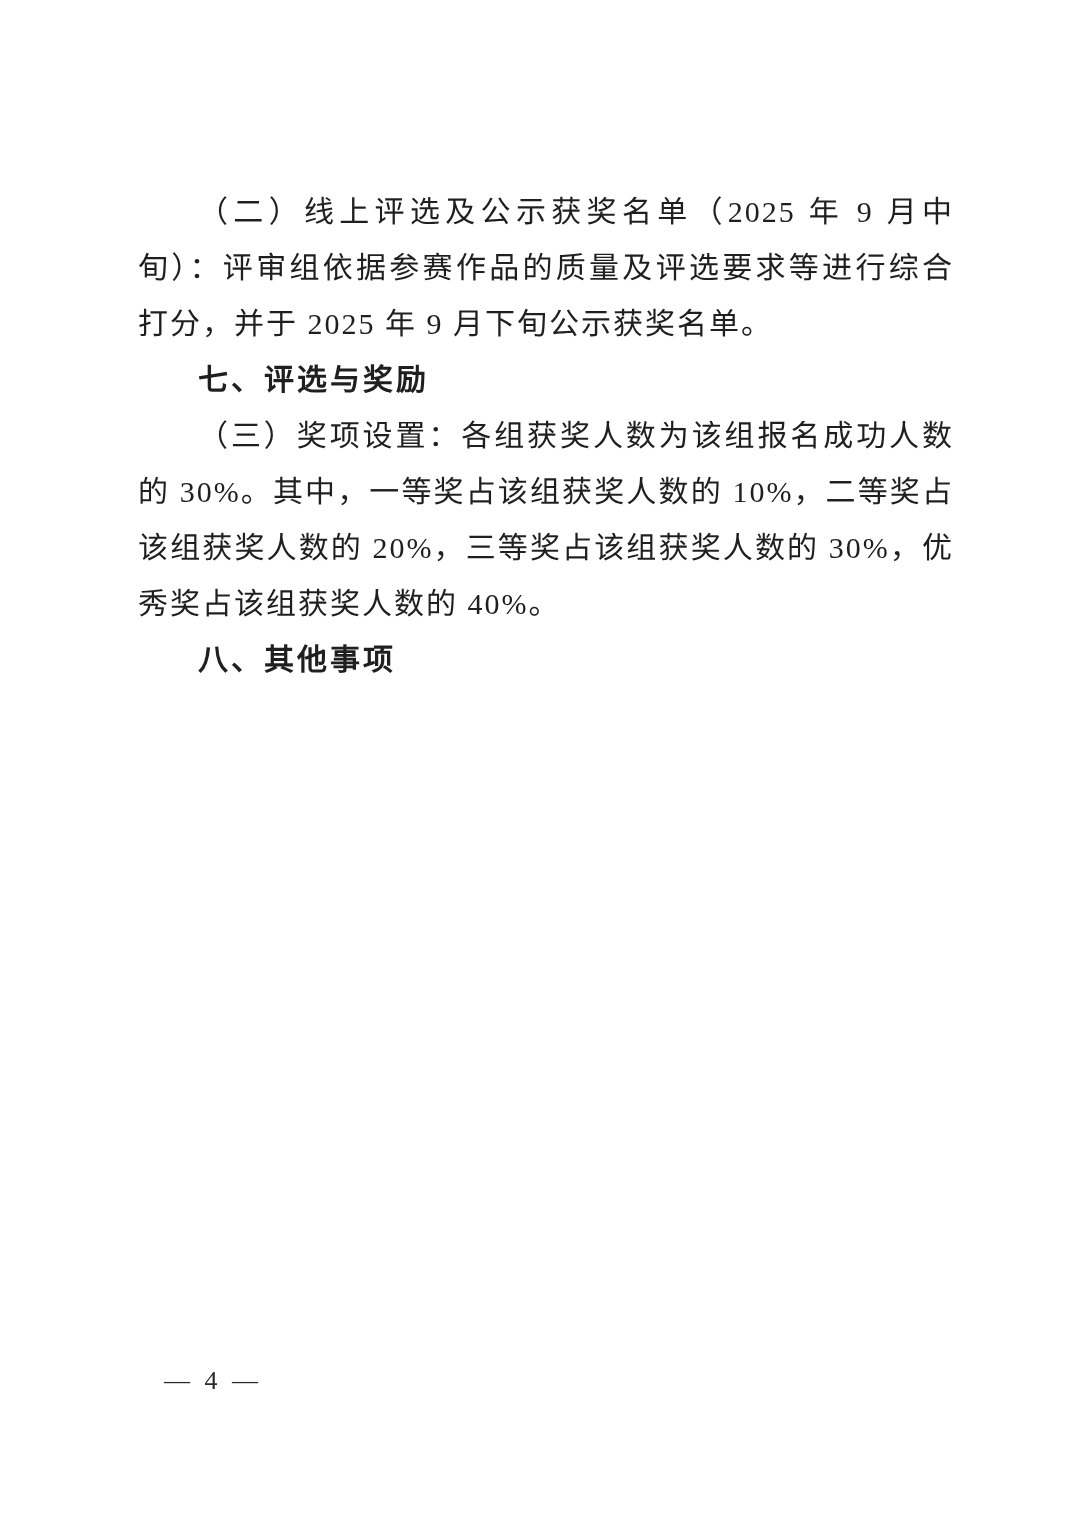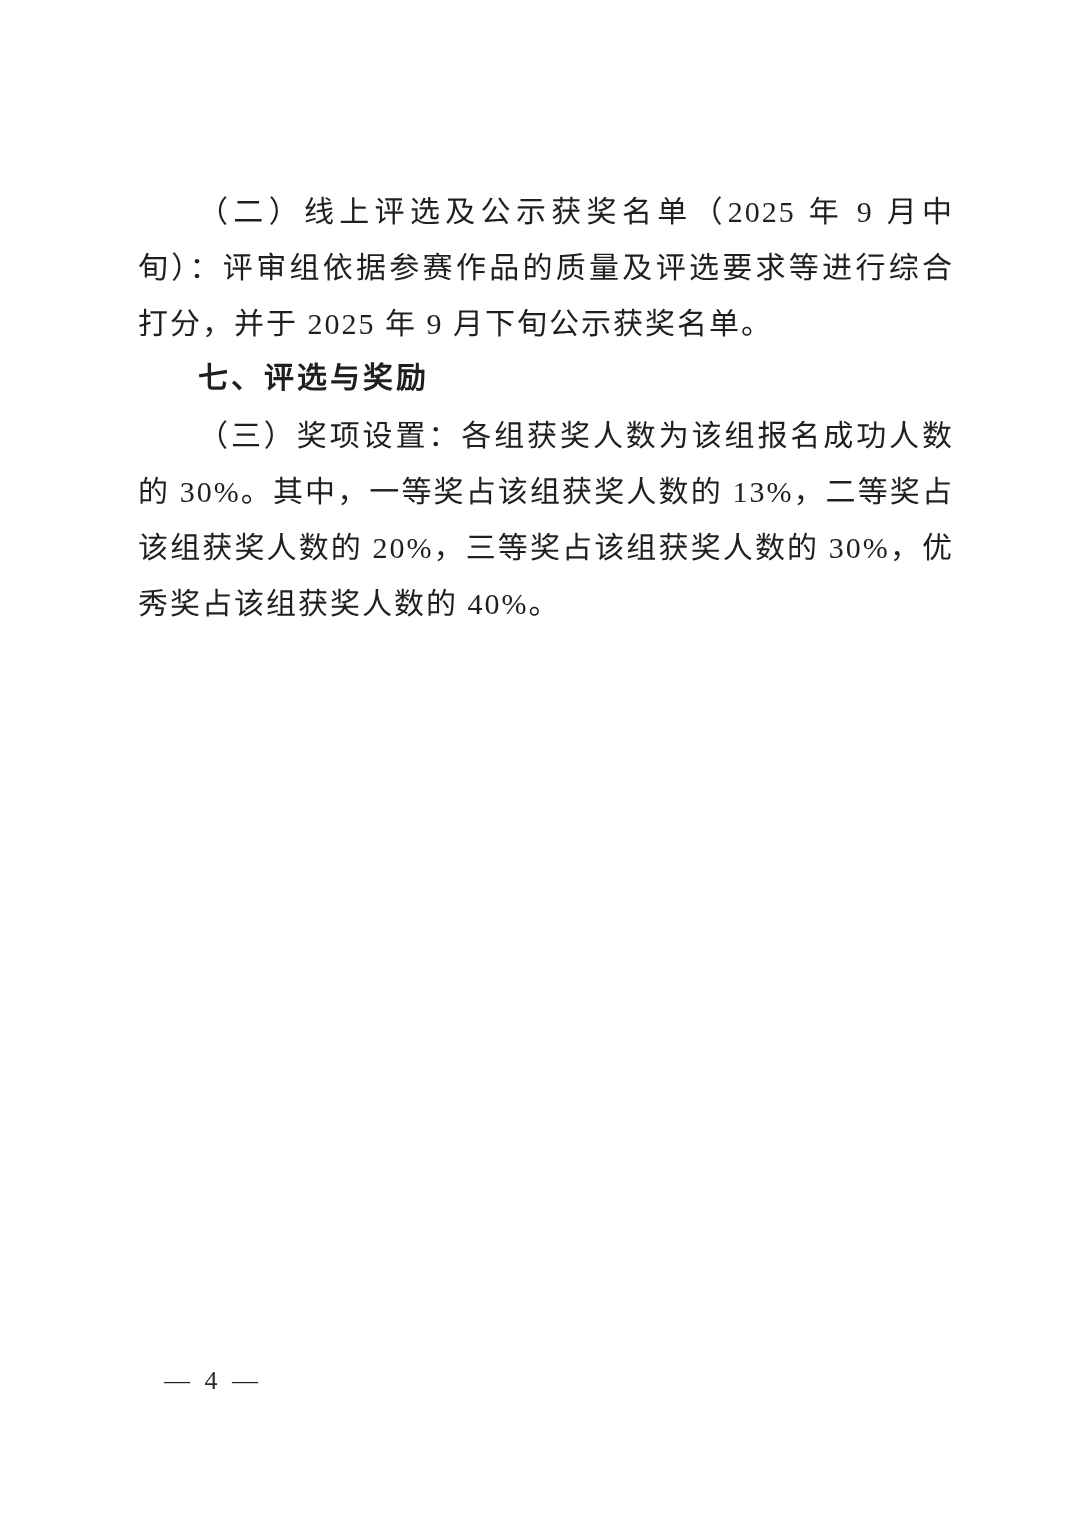--- a/index.html
+++ b/index.html
@@ -29,21 +29,21 @@
   }
   .para {
     margin: 0;
     padding: 0;
     text-indent: 2em;
   }
   .section-heading {
     margin: 0;
     padding: 0;
     text-indent: 2em;
-    font-family: Liberation Mono, monospace;
+    font-family: Liberation Sans, sans-serif;
     font-weight: 700;
     font-size: 30px;
     line-height: 56px;
     letter-spacing: 3px;
     text-align: left;
   }
   .page-number {
     position: absolute;
     left: 164px;
     top: 1364px;
@@ -54,18 +54,19 @@
     font-family: "Liberation Serif", "DejaVu Serif", serif;
   }
 </style>
 </head>
 <body>
 
 <div class="page">
   <div class="doc-body">
     <p class="para">（二）线上评选及公示获奖名单（2025 年 9 月中旬）：评审组依据参赛作品的质量及评选要求等进行综合打分，并于 2025 年 9 月下旬公示获奖名单。</p>
     <h2 class="section-heading">七、评选与奖励</h2>
-    <p class="para">（三）奖项设置：各组获奖人数为该组报名成功人数的 30%。其中，一等奖占该组获奖人数的 13%，二等奖占该组获奖人数的 20%，三等奖占该组获奖人数的 30%，优秀奖占该组获奖人数的 40%。</p>
+    <p class="para">（三）奖项设置：各组获奖人数为该组报名成功人数的 30%。其中，一等奖占该组获奖人数的 10%，二等奖占该组获奖人数的 20%，三等奖占该组获奖人数的 30%，优秀奖占该组获奖人数的 40%。</p>
+    <h2 class="section-heading">八、其他事项</h2>
 
   </div>
 
   <div class="page-number">— 4 —</div>
 </div>
 
 </body></html>

